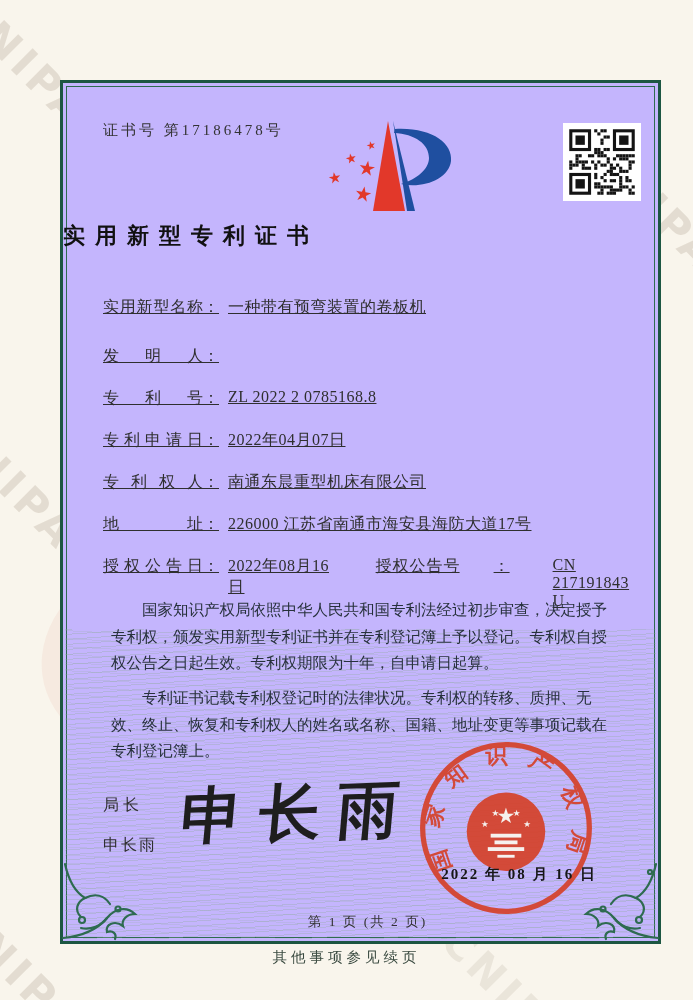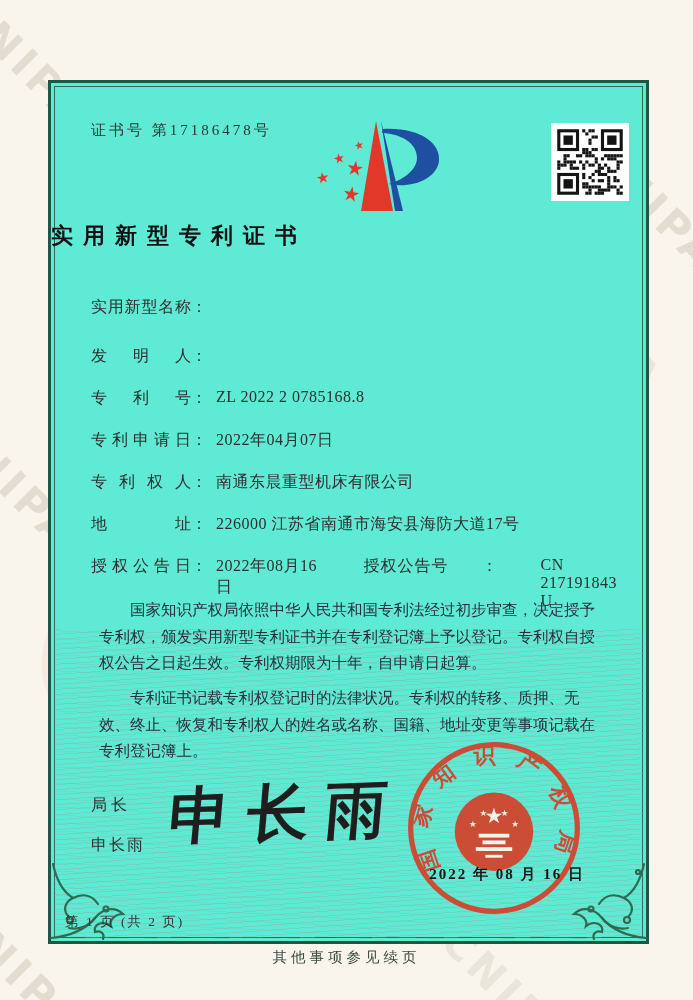--- a/index.html
+++ b/index.html
@@ -9,42 +9,42 @@
   
   .wm{position:absolute;font-family:"DejaVu Sans",sans-serif;font-weight:700;
       font-size:42px;letter-spacing:5px;color:rgba(198,186,172,.42);
       transform:rotate(45deg);transform-origin:left top;white-space:nowrap;pointer-events:none;}
   .wm.faint{color:rgba(198,186,172,.28);}
 
   
   .pink-arc{position:absolute;border-radius:50%;border:26px solid rgba(224,128,112,.09);pointer-events:none;}
 
   
-  .frame{position:absolute;left:48px;top:80px;width:595px;height:858px;
-         border:3px solid #1d5642;background:#5eead4;}
+  .frame{position:absolute;left:60px;top:80px;width:595px;height:858px;
+         border:3px solid #1d5642;background:#c4b5fd;}
   .frame-inner{position:absolute;inset:3px;border:1px solid #2e6b50;pointer-events:none;}
   .guilloche{position:absolute;left:2px;right:2px;bottom:2px;height:310px;pointer-events:none;
      background:
        repeating-linear-gradient(176deg, rgba(140,170,150,.30) 0 1px, transparent 1px 5px),
        repeating-linear-gradient(183deg, rgba(140,170,150,.18) 0 1px, transparent 1px 8px);}
   .corner-ornament{position:absolute;width:100px;height:85px;bottom:-2px;}
   .corner-ornament.right{right:-2px;}
   .corner-ornament.left{left:-2px;transform:scaleX(-1);}
 
   .cert-no{position:absolute;left:40px;top:38px;font-size:15px;letter-spacing:3px;color:#333;}
 
   .qr{position:absolute;left:500px;top:40px;width:78px;height:78px;}
 
   .logo{position:absolute;left:230px;top:34px;width:175px;height:98px;}
 
   .title{position:absolute;left:0;right:0;top:138px;text-align:left;margin:0;
          font-size:22px;font-weight:700;letter-spacing:10px;color:#111;}
 
   .fields{position:absolute;left:40px;top:214px;width:530px;font-size:16px;}
-  .field-row{height:42px;display:flex;align-items:flex-start;}
+  .field-row{height:42px;display:flex;align-items:flex-start;text-decoration:underline;}
   .field-row.tall{height:49px;}
   .field-label{display:inline-block;width:100px;text-align:justify;text-align-last:justify;flex:none;}
   .colon{margin-right:9px;flex:none;}
   .field-value{letter-spacing:.5px;}
   .grant-group2{margin-left:46px;display:flex;gap:34px;}
   .grant-group2 .field-label{width:84px;}
 
   .body-text{position:absolute;left:40px;top:506px;width:525px;font-size:15.5px;
              line-height:1.72;color:#27313c;}
   .body-text p{margin:8px;text-indent:2em;}
@@ -52,21 +52,21 @@
   .director-label{position:absolute;left:40px;top:712px;font-size:16px;letter-spacing:4px;}
   .director-name{position:absolute;left:40px;top:752px;font-size:16px;letter-spacing:2px;}
   .autograph{position:absolute;left:118px;top:688px;font-size:62px;letter-spacing:16px;
              color:#1e1e1e;transform:rotate(-2deg) skewX(-7deg);
              font-family:"DejaVu Serif",serif;font-weight:600;white-space:nowrap;}
 
   .seal{position:absolute;left:352px;top:654px;width:182px;height:182px;opacity:.93;}
   .seal-date{position:absolute;left:352px;top:782px;width:182px;text-align:right;
              font-size:15px;letter-spacing:2px;color:#161616;font-weight:600;}
 
-  .page-num{position:absolute;left:0;right:0;bottom:10px;text-align:left;
+  .page-num{position:absolute;left:0;right:0;bottom:10px;text-align:center;
             font-size:13.5px;letter-spacing:2px;color:#333;padding-left:14px;}
 
   .below-note{position:absolute;left:0;right:0;top:948px;text-align:center;
               font-size:14.5px;letter-spacing:4px;color:#3a4a40;}
 </style>
 </head>
 <body>
 
 <div class="paper">
 
@@ -245,20 +245,21 @@
         <path d="M102,12 C138,10 160,26 158,44 C156,62 130,72 108,67 C124,62 136,52 136,41 C136,27 122,17 101,16 Z"></path>
       </g>
     </svg>
 
     <h1 class="title">实用新型专利证书</h1>
 
     <div class="fields">
       <div class="field-row tall">
         <span class="field-label">实用新型名称</span>
           <span class="colon">：</span>
+        <span class="field-value">一种带有预弯装置的卷板机</span>
       </div>
       <div class="field-row">
         <span class="field-label">发明人</span>
           <span class="colon">：</span>
       </div>
       <div class="field-row">
         <span class="field-label">专利号</span>
           <span class="colon">：</span>
         <span class="field-value">ZL 2022 2 0785168.8</span>
       </div>

